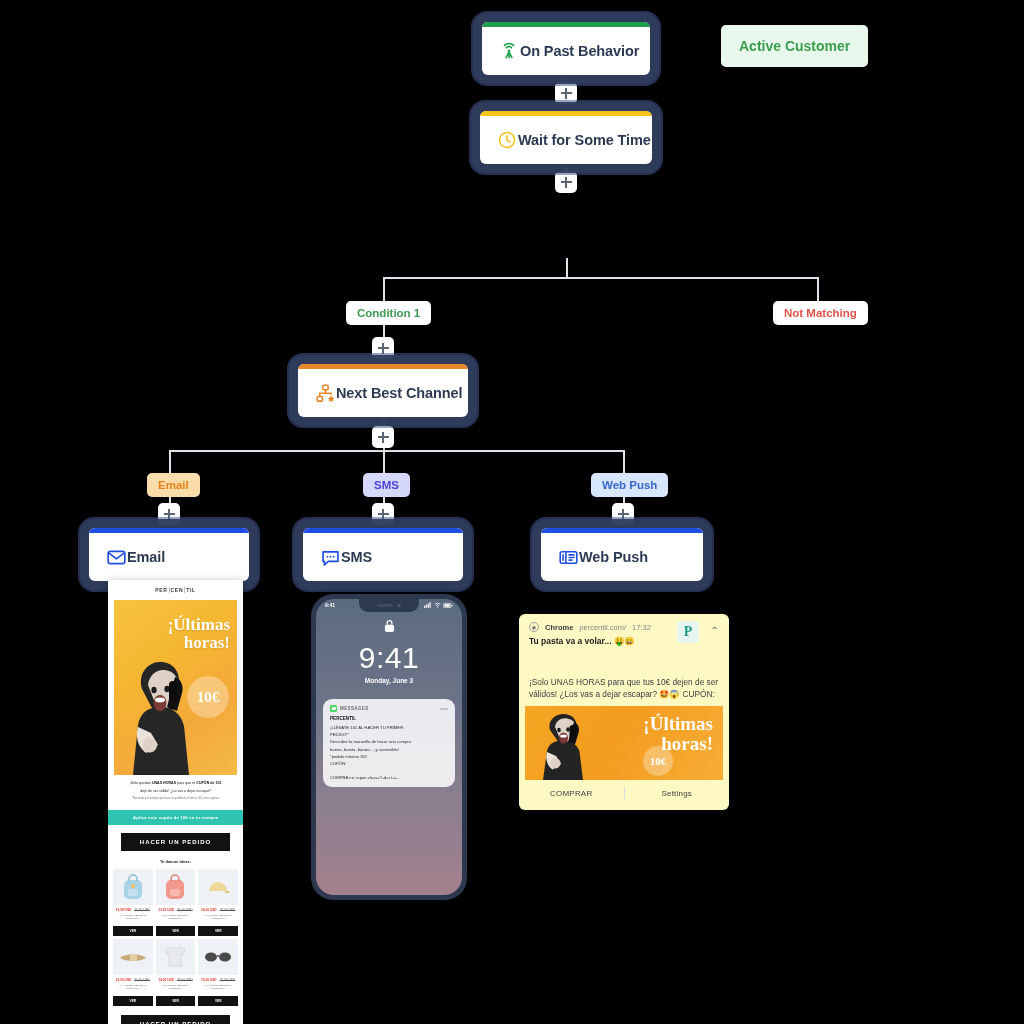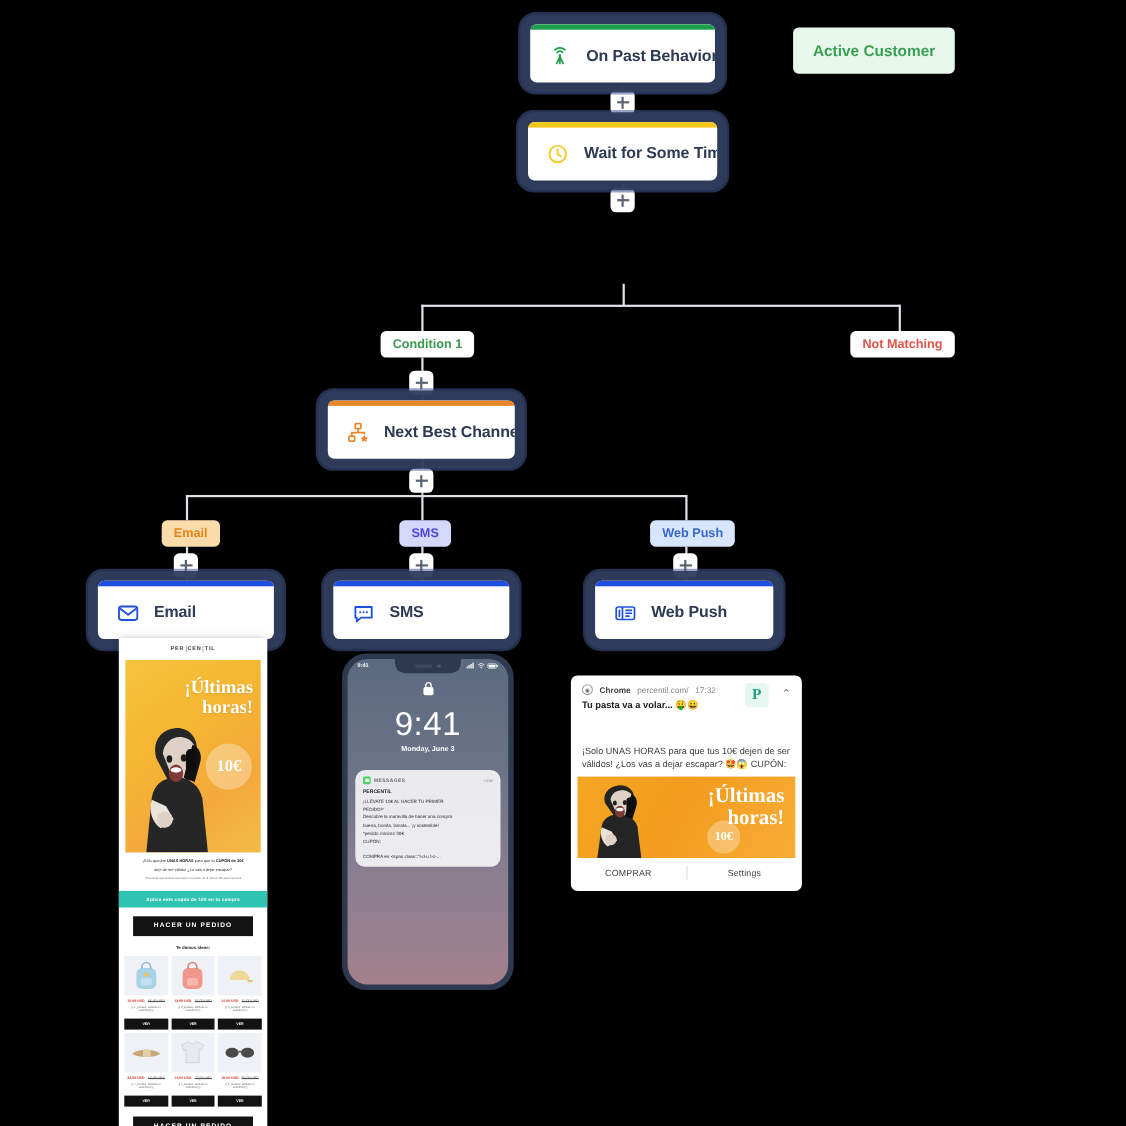--- a/index.html
+++ b/index.html
@@ -16,21 +16,21 @@
         box-shadow:0 1px 3px rgba(0,0,0,.25);display:flex;align-items:center;justify-content:center;}
   .plus:before,.plus:after{content:"";position:absolute;background:#5a6477;}
   .plus:before{width:11px;height:2px;}
   .plus:after{width:2px;height:11px;}
 
   
   .nodewrap{position:absolute;}
   .node{position:relative;background:#fff;border-radius:6px;overflow:hidden;
         box-shadow:0 0 0 9px rgba(47,60,92,.92), 0 0 0 11px rgba(70,90,150,.55);}
   .node .bar{height:5px;width:100%;}
-  .node .body{display:flex;align-items:center;gap:13px;padding:13px 16px;}
+  .node .body{display:flex;align-items:center;padding:13px 16px;}
   .node .nlabel{font-size:14.5px;font-weight:700;color:#2d3a53;letter-spacing:-.1px;white-space:nowrap;}
   .nicon{width:22px;height:22px;flex:0 0 22px;display:flex;align-items:center;justify-content:center;}
   .nicon svg{display:block;}
 
   
   .chip{position:absolute;border-radius:5px;padding:6px 11px;font-size:11.5px;font-weight:600;
         white-space:nowrap;text-align:center;}
 
   
   .badge{position:absolute;border-radius:5px;padding:13px 18px;font-size:14px;font-weight:700;}
@@ -94,21 +94,21 @@
   .nhead .l{display:flex;align-items:center;gap:3px;}
   .nhead .ico{width:7px;height:7px;border-radius:1.5px;background:#4cd464;
               display:flex;align-items:center;justify-content:center;}
   .nhead .ico:after{content:"";width:4px;height:3.5px;border-radius:1px 1px 1px 0;background:#fff;}
   .nhead .app{font-size:4.5px;font-weight:700;color:#6b6b70;letter-spacing:.4px;}
   .nhead .now{font-size:4.2px;color:#8a8a8f;}
   .ntitle{font-size:4.6px;font-weight:700;color:#151515;margin-bottom:2.5px;}
   .nbody{font-size:4.2px;color:#2a2a2a;line-height:1.75;}
 
   
-  .wp{position:absolute;left:519px;top:614px;width:210px;height:196px;background:#ffffff;
+  .wp{position:absolute;left:519px;top:614px;width:210px;height:196px;background:#fef9c3;
       border-radius:6px;box-shadow:0 2px 9px rgba(0,0,0,.3);overflow:hidden;}
   .wp-head{display:flex;align-items:center;gap:6px;padding:8px 10px 4px;font-size:7.5px;color:#5f6368;}
   .wp-head .dot{width:8px;height:8px;border-radius:50%;border:1px solid #9aa0a6;
                 display:flex;align-items:center;justify-content:center;font-size:5px;color:#5f6368;}
   .wp-head .brand{font-weight:700;color:#3c4043;}
   .wp-head .site{color:#80868b;}
   .wp-head .time{color:#80868b;}
   .wp-logo{position:absolute;right:30px;top:7px;width:22px;height:22px;border-radius:4px;
            background:#e8f6f1;display:flex;align-items:center;justify-content:center;
            color:#1f9d86;font-size:14px;font-weight:700;font-family:"Liberation Serif",serif;}

